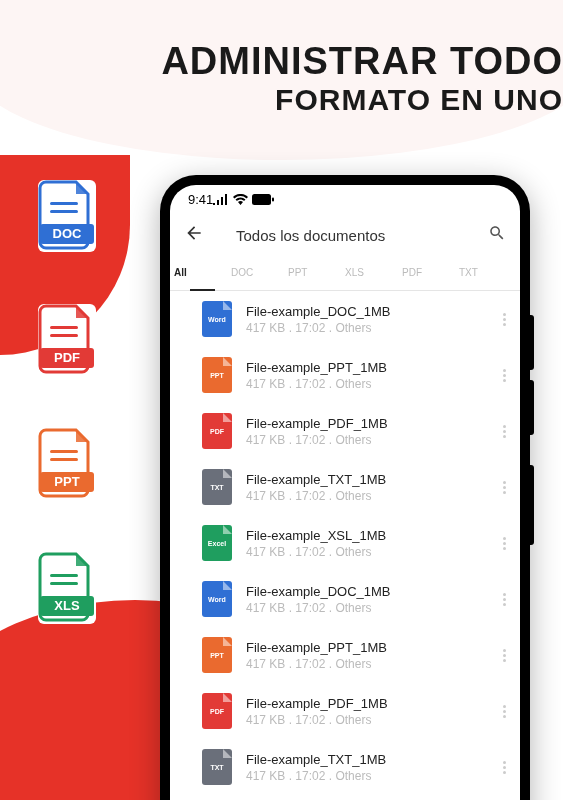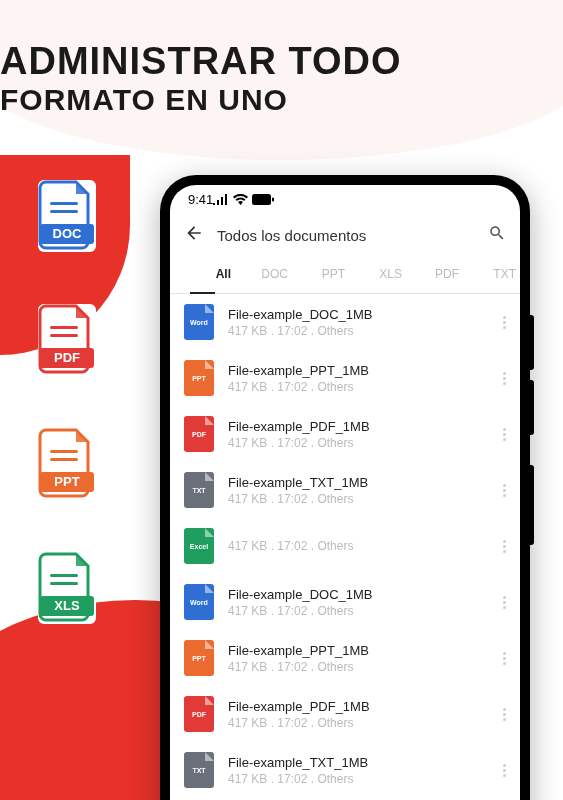--- a/index.html
+++ b/index.html
@@ -37,21 +37,21 @@
   bottom: -80px;
   width: 430px;
   height: 280px;
   background: #e63228;
   border-radius: 60% 60% 0 0;
   z-index: 0;
 }
 .headline {
   position: relative;
   z-index: 2;
-  text-align: left;
+  text-align: right;
   padding-top: 40px;
 }
 .headline .line1 {
   font-size: 38px;
   font-weight: 800;
   letter-spacing: 1px;
   color: #1a1a1a;
 }
 .headline .line2 {
   font-size: 30px;
@@ -120,54 +120,55 @@
   font-size: 13px;
   font-weight: 400;
   color: #000;
 }
 .status-icons { display: flex; align-items: center; gap: 4px; }
 .app-header {
   height: 44px;
   display: flex;
   align-items: center;
   padding: 0 14px;
-  gap: 13px;
+  gap: 32px;
 }
 .back-arrow { font-size: 20px; color: #333; }
 .header-title { font-size: 15px; color: #333; flex: 1; }
 .search-icon { font-size: 17px; color: #555; }
 .tabs {
   display: flex;
   border-bottom: 1px solid #e5e5e5;
   padding: 0 4px;
 }
 .tab {
   flex: 1;
-  text-align: right;
-  font-size: 12px;
+  text-align: left;
+  font-size: 10px;
   color: #bbb;
   padding: 10px 0 12px;
   position: relative;
 }
 .tab.active { color: #222; font-weight: 600; }
 .tab.active::after {
   content: '';
   position: absolute;
   bottom: -1px;
   left: 28%;
   width: 44%;
   height: 2px;
   background: #222;
 }
 .file-list { flex: 1; overflow: hidden; }
 .file-row {
   display: flex;
   align-items: center;
   padding: 10px 14px;
   gap: 14px;
+  margin-left: 18px;
 }
 .file-type-icon {
   width: 30px;
   height: 36px;
   border-radius: 3px;
   display: flex;
   align-items: center;
   justify-content: center;
   font-size: 7px;
   font-weight: 700;
@@ -341,20 +342,21 @@
     </div>
     <div class="file-more">
             <span></span>
             <span></span>
             <span></span>
           </div>
   </div>
         <div class="file-row">
     <div class="file-type-icon ft-excel">Excel</div>
     <div class="file-info">
+      <div class="file-name">File-example_XSL_1MB</div>
       <div class="file-meta">417 KB . 17:02 . Others</div>
     </div>
     <div class="file-more">
             <span></span>
             <span></span>
             <span></span>
           </div>
   </div>
         <div class="file-row">
     <div class="file-type-icon ft-word">Word</div>

